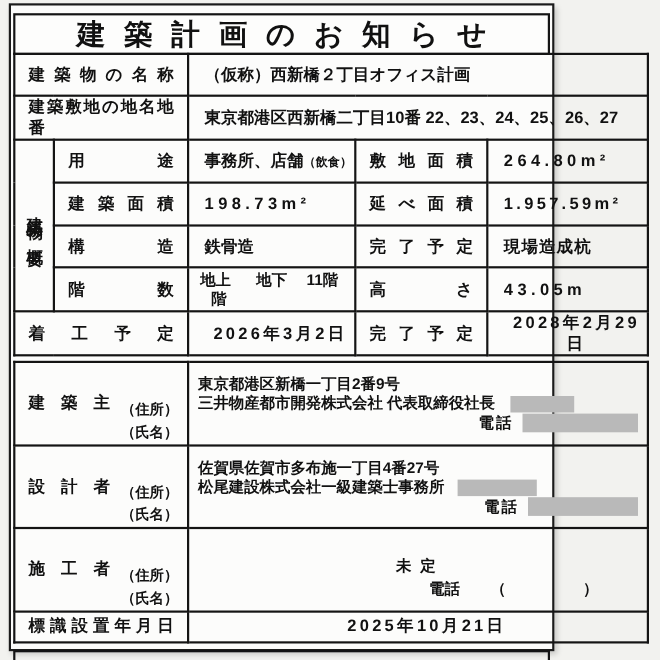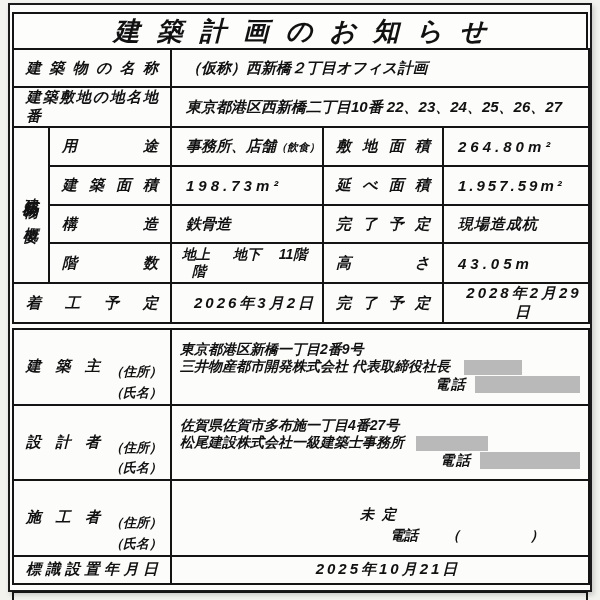--- a/index.html
+++ b/index.html
@@ -3,26 +3,25 @@
 <meta charset="utf-8">
 <style>
   html,body{margin:0;padding:0;}
   body{
     width:600px;height:600px;overflow:hidden;
     background:#f2f2ef;
     font-family:"Liberation Sans","DejaVu Sans",sans-serif;
     color:#111;
   }
   .board{
-    position:absolute;left:8px;top:3px;width:584px;height:589px;
+    position:absolute;left:8px;top:3px;width:496px;height:589px;
     box-sizing:border-box;
     background:#fcfcfb;
     border:2px solid #1b1b1b;
     box-shadow:2px 3px 5px rgba(0,0,0,.18);
-    font-style:italic;
   }
   .title-box{
     box-sizing:border-box;
     margin:7px 2px 0 2px;height:38px;
     border:2px solid #141414;
     display:flex;align-items:center;justify-content:center;
     background:#fdfdfc;
   }
   .title-box span{
     font-size:26px;font-weight:bold;letter-spacing:17px;text-indent:17px;

